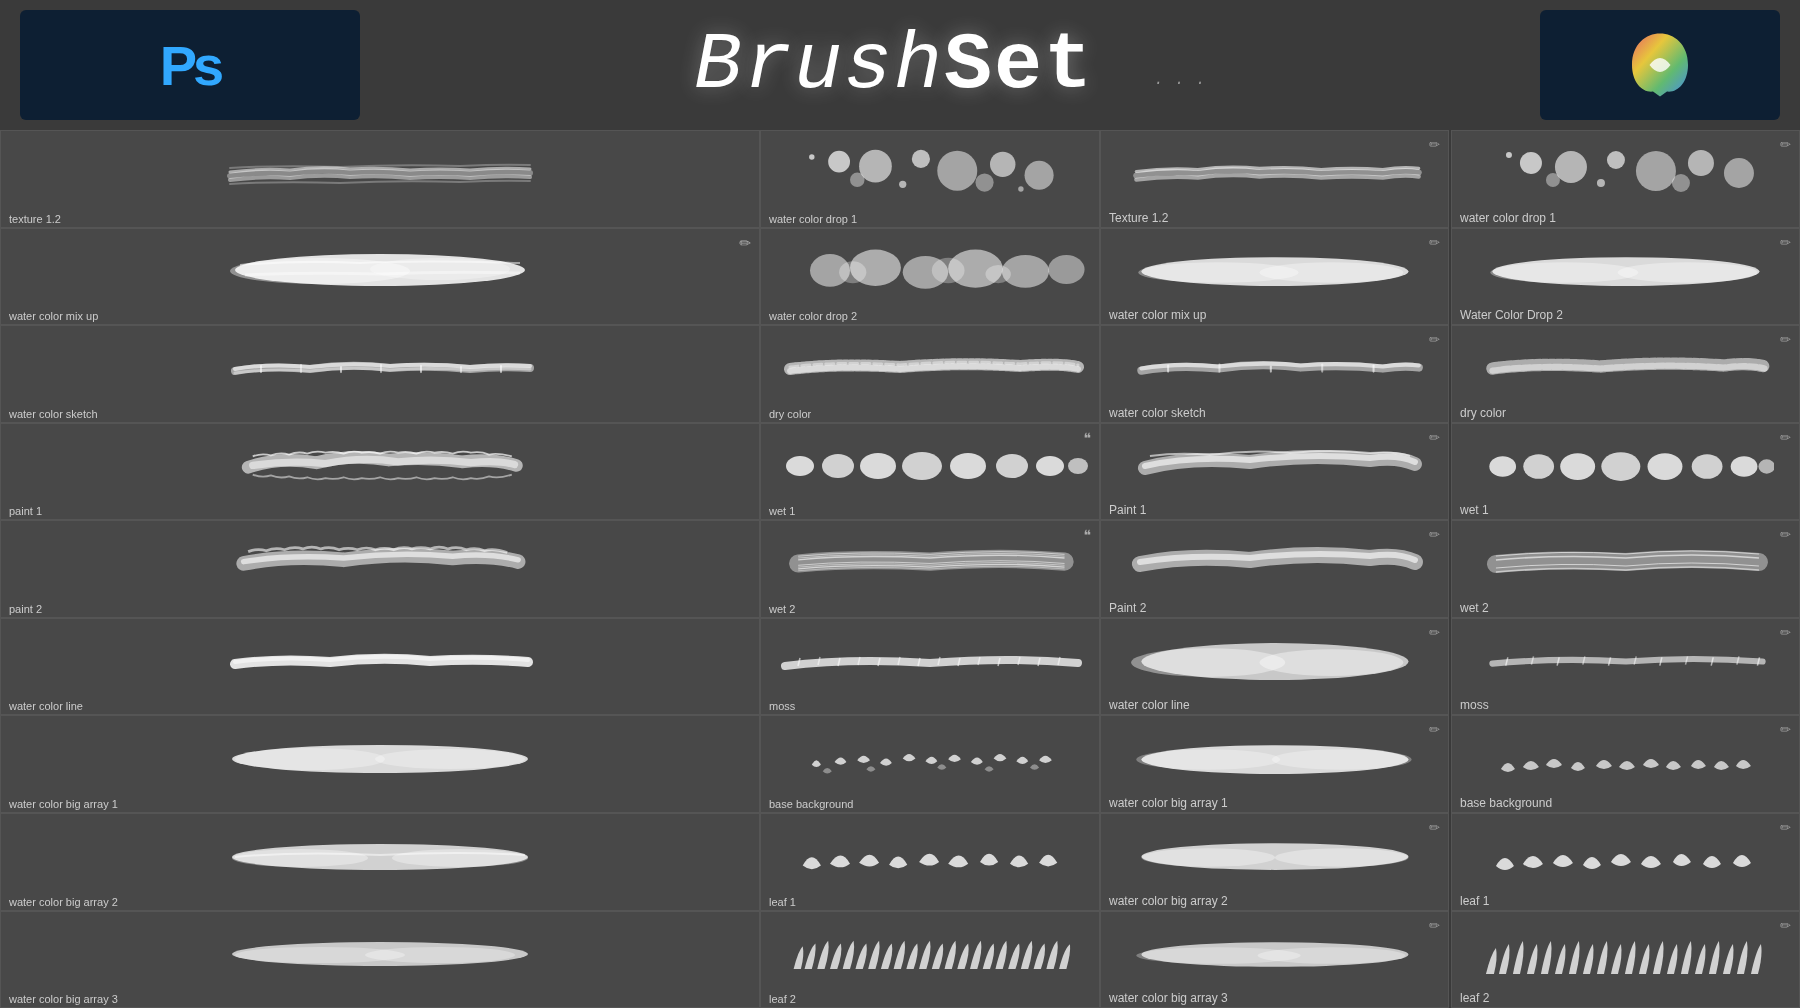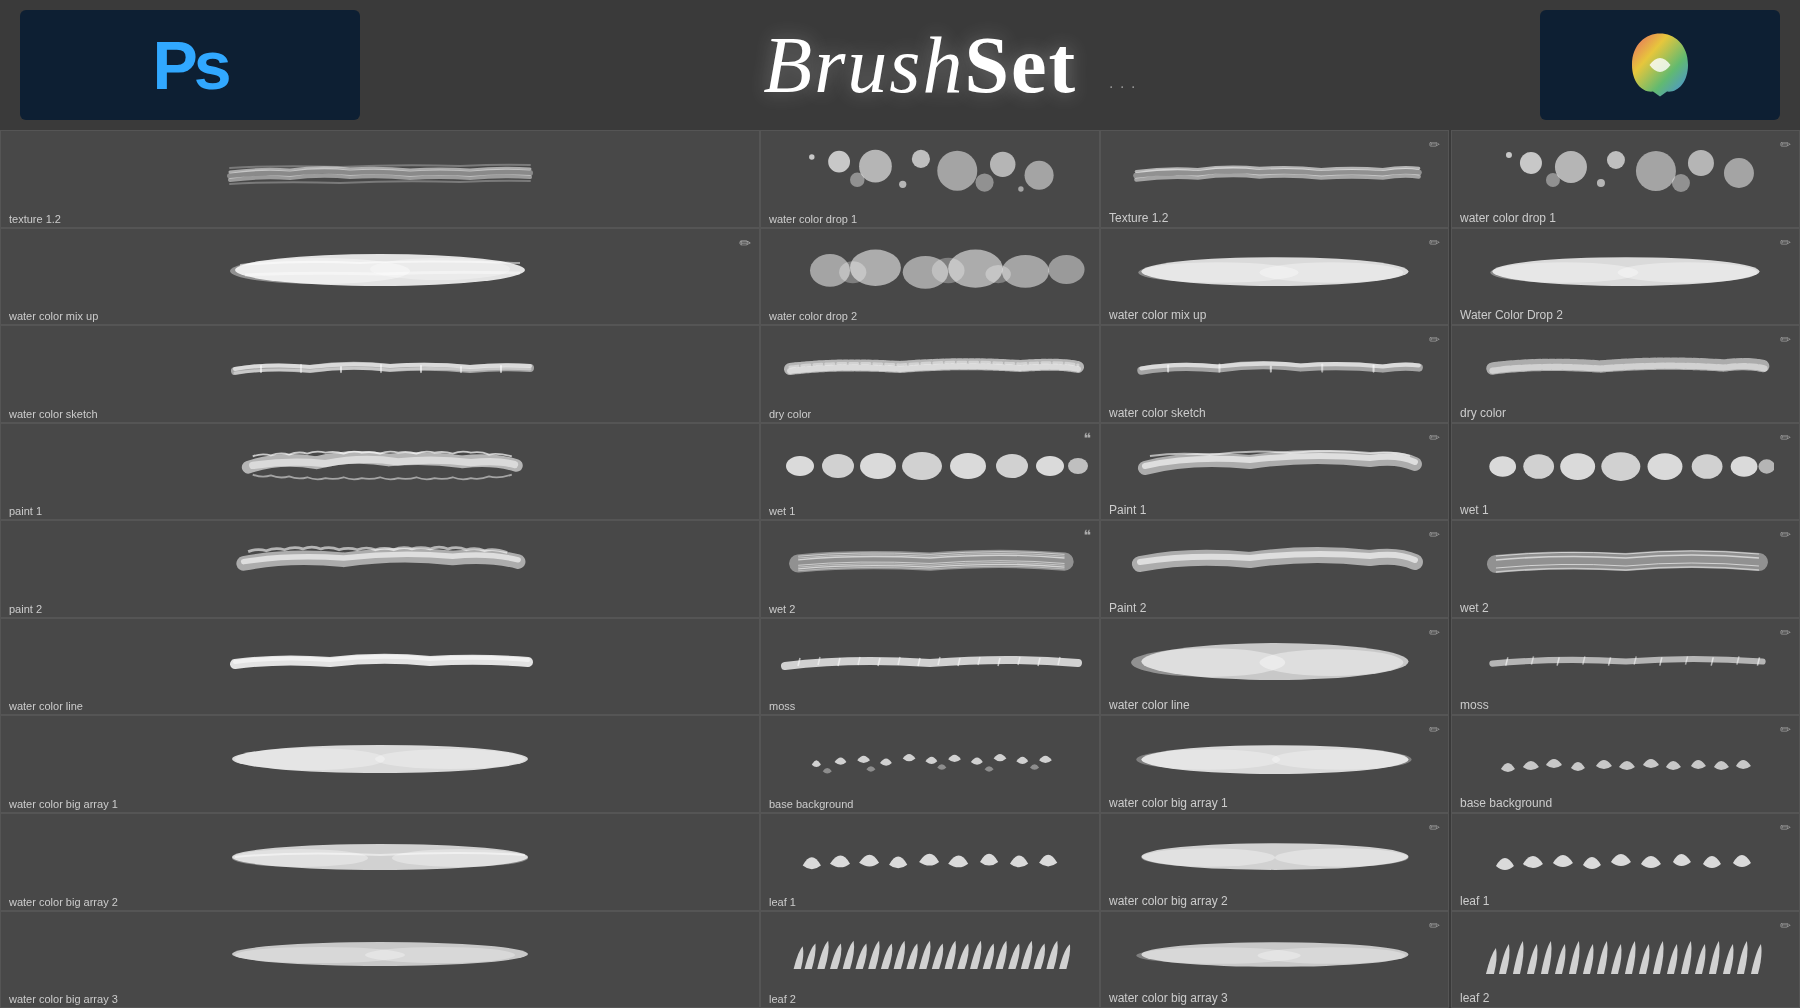--- a/index.html
+++ b/index.html
@@ -26,35 +26,35 @@
     .ps-logo {
       background: #0d1f33;
       width: 340px;
       height: 110px;
       display: flex;
       align-items: center;
       justify-content: center;
       border-radius: 6px;
     }
     .ps-text {
-      font-size: 68px;
+      font-size: 56px;
       font-weight: 900;
       color: #31a8ff;
       letter-spacing: -4px;
     }
     .title-area {
       flex: 1;
       display: flex;
       align-items: center;
       justify-content: center;
     }
     .brush-set-title {
       font-size: 80px;
       color: white;
-      font-family: Liberation Serif, serif;
+      font-family: Liberation Mono, monospace;
       font-style: italic;
       text-shadow: 0 0 20px rgba(255,255,255,0.3);
       letter-spacing: 2px;
     }
     .procreate-logo {
       background: #0d1f33;
       width: 240px;
       height: 110px;
       display: flex;
       align-items: center;

